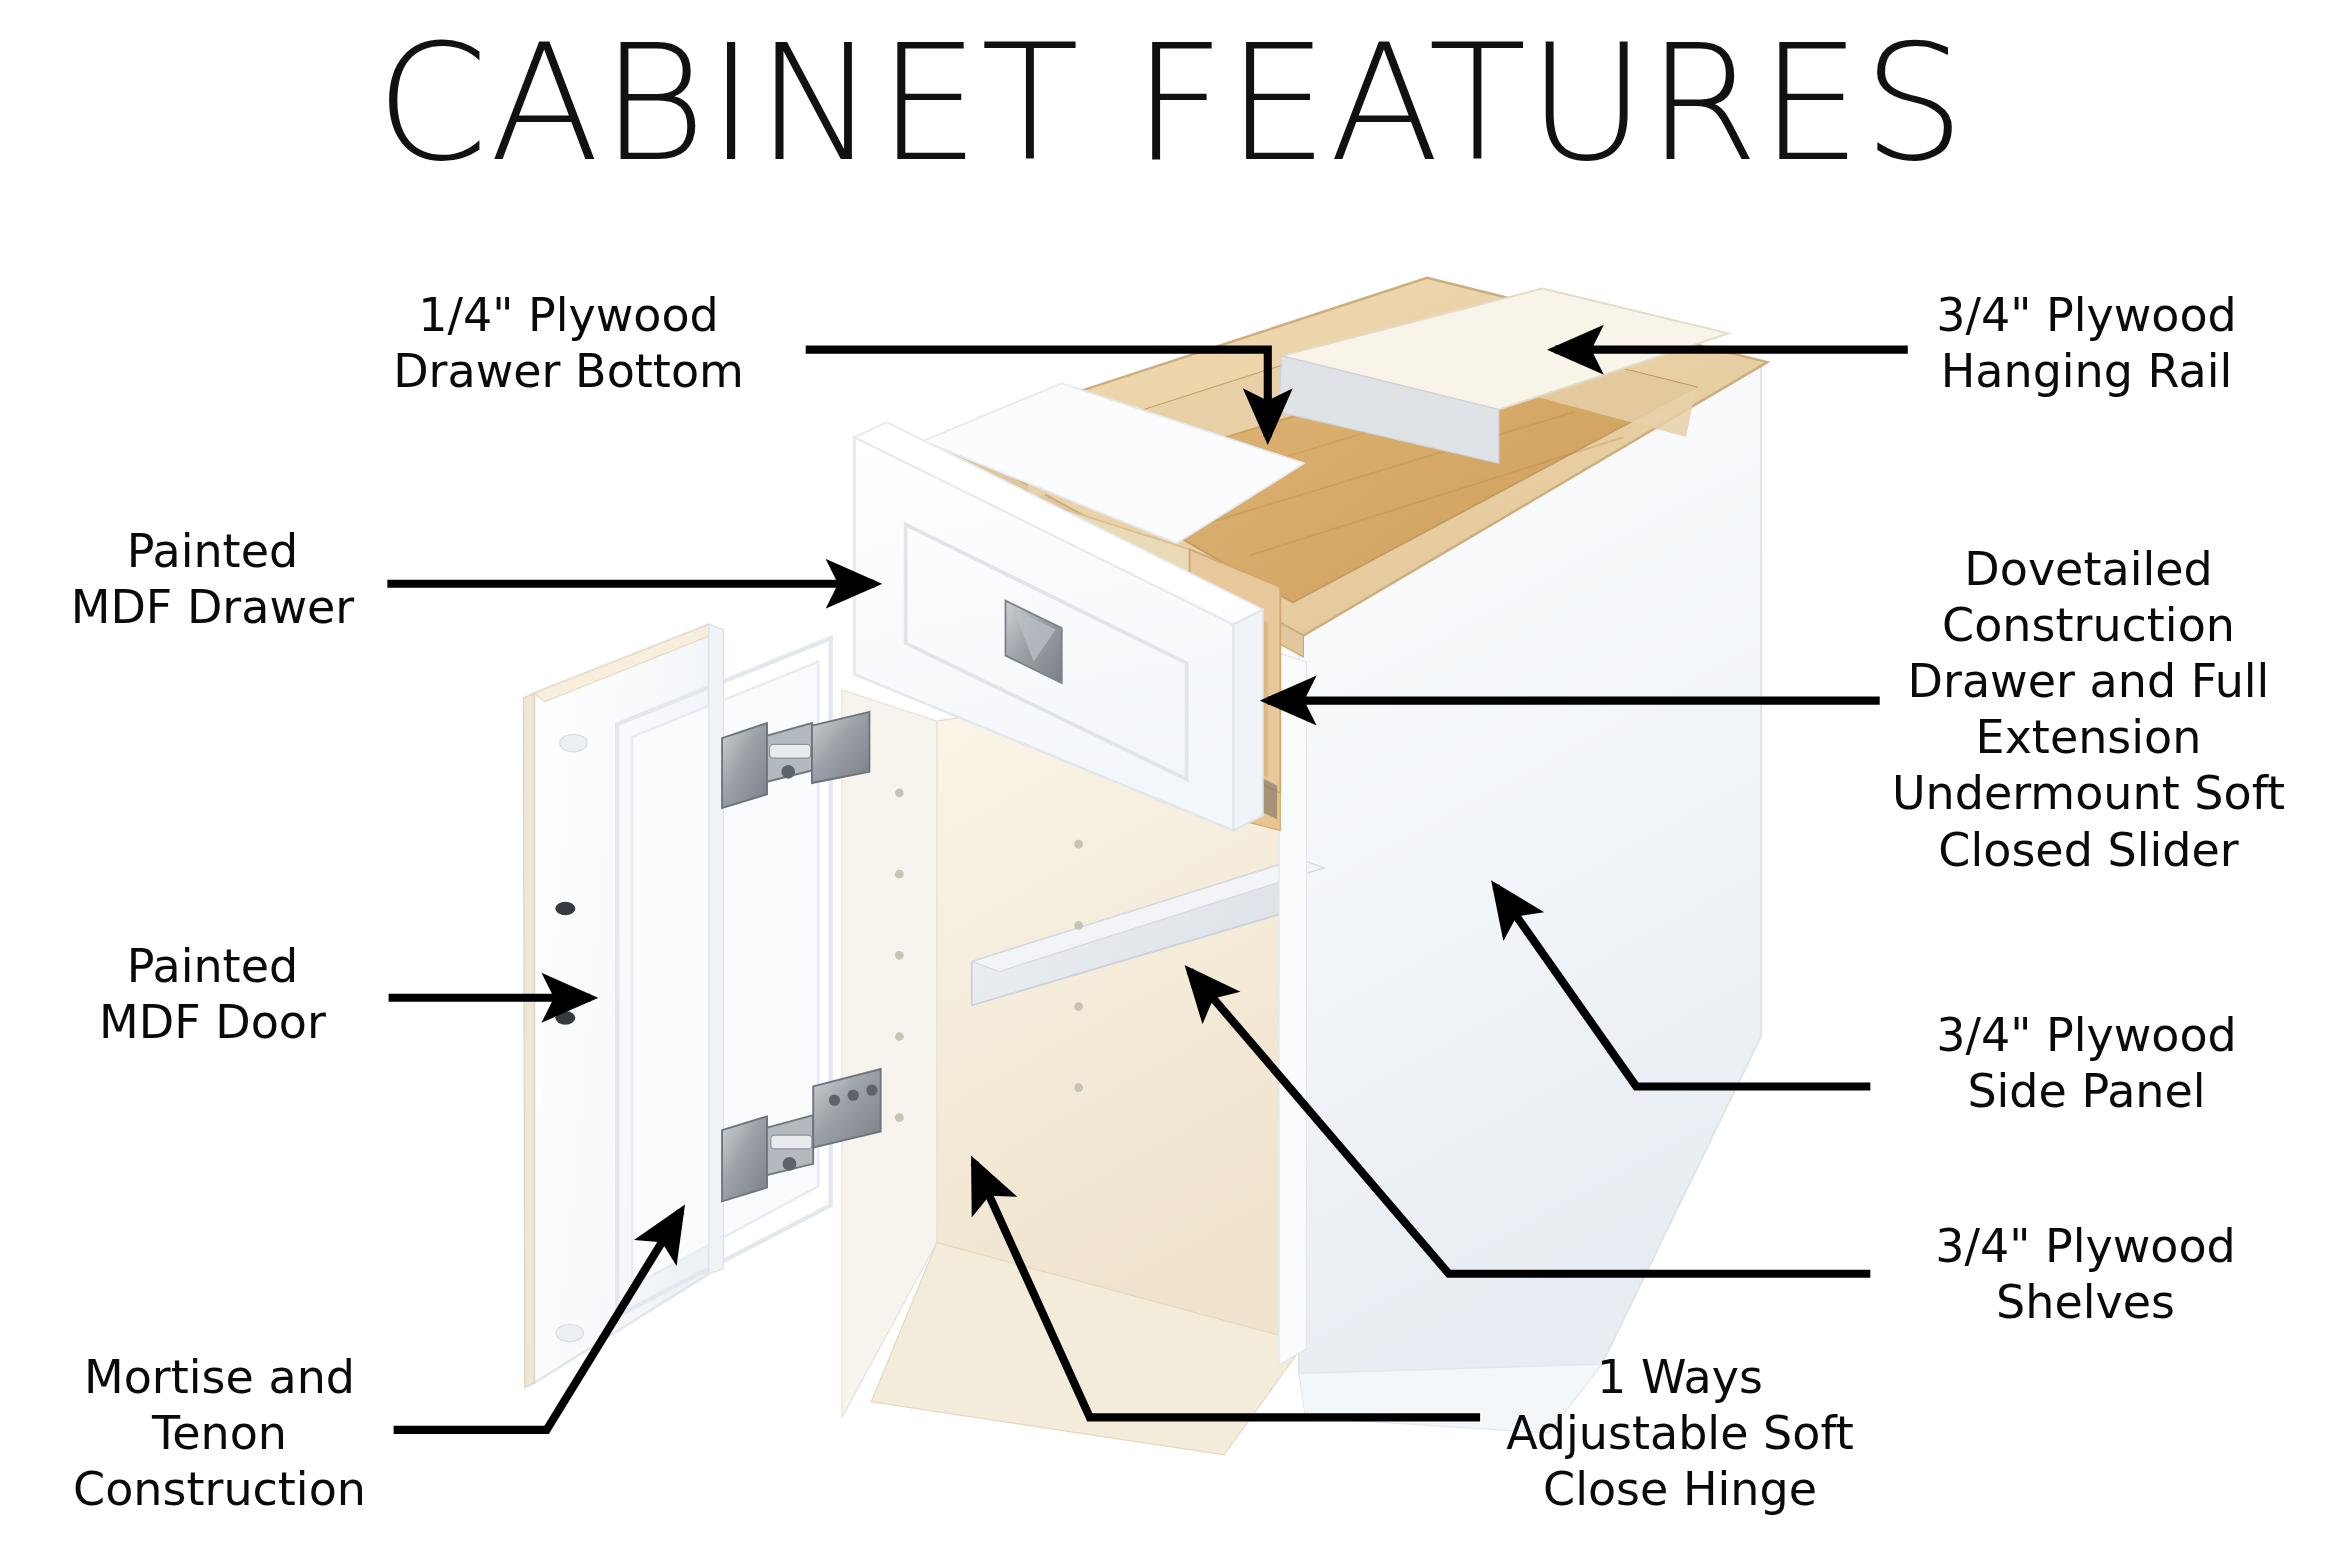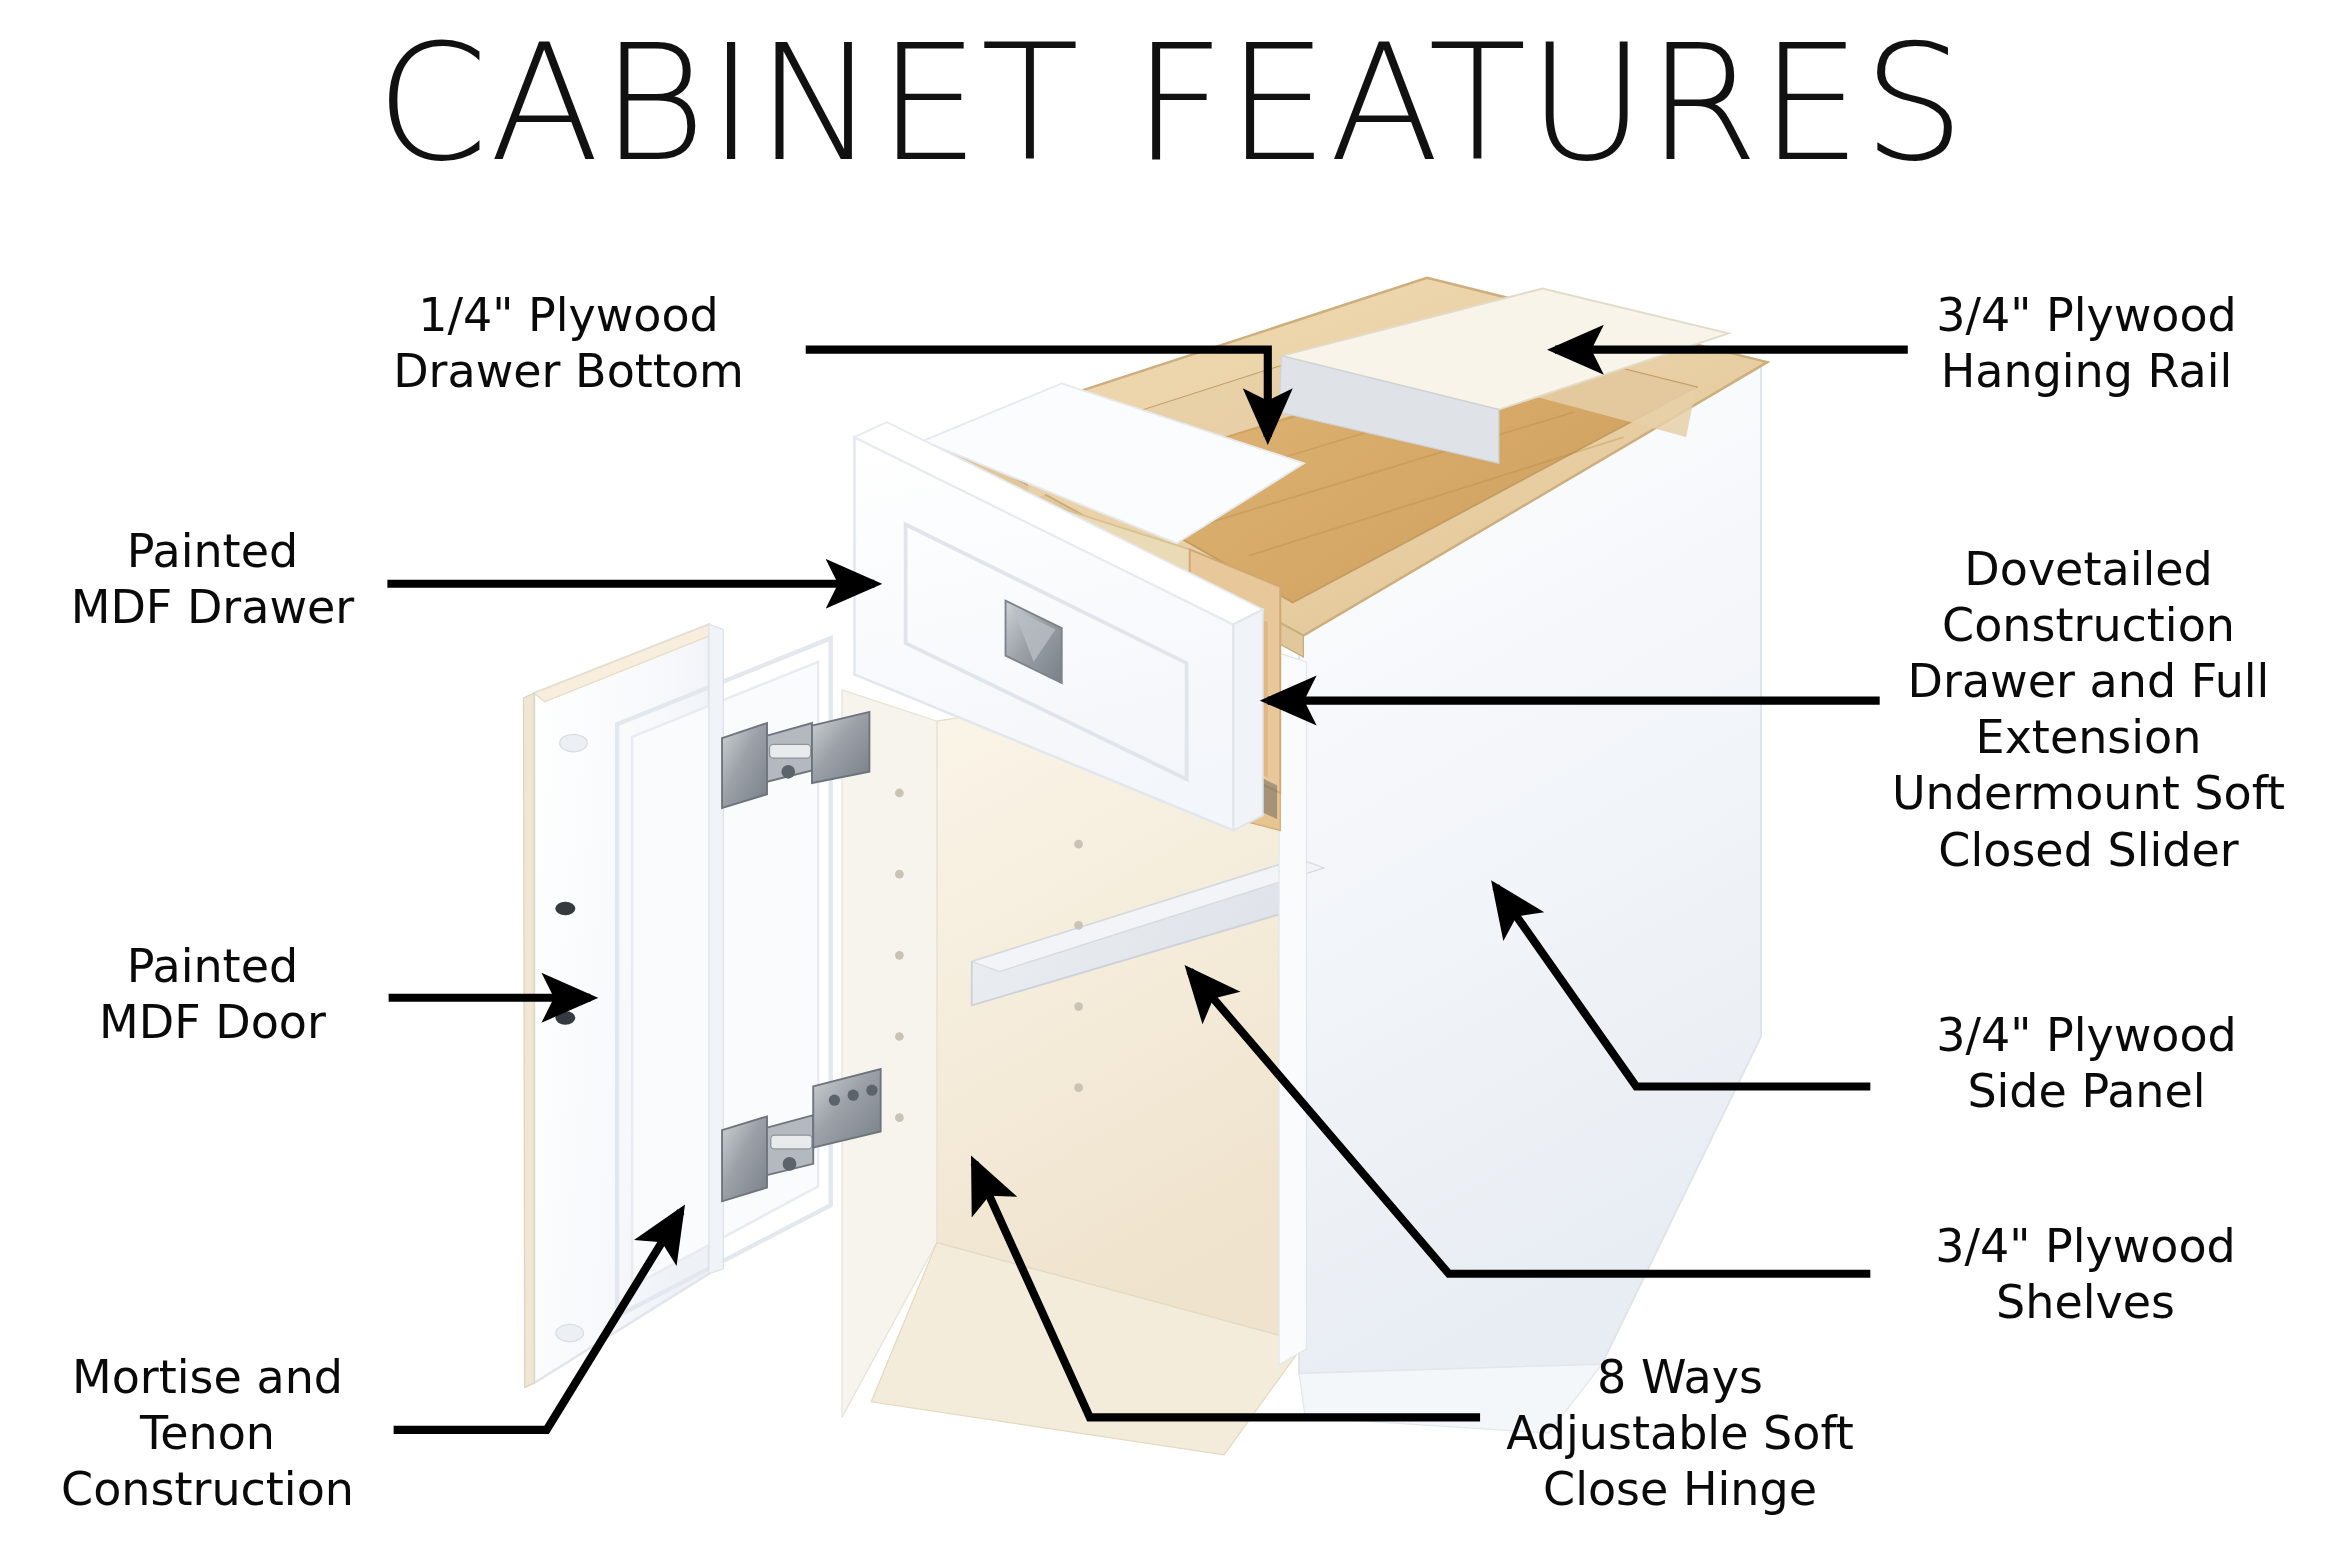--- a/index.html
+++ b/index.html
@@ -238,22 +238,22 @@
 
   <div class="callout" style="left:25px;top:938px;width:375px;">Painted
 MDF Door</div>
 
   <div class="callout" style="left:1874px;top:1007px;width:425px;">3/4" Plywood
 Side Panel</div>
 
   <div class="callout" style="left:1870px;top:1218px;width:431px;">3/4" Plywood
 Shelves</div>
 
-  <div class="callout" style="left:14px;top:1349px;width:387px;">Mortise and
+  <div class="callout" style="left:26px;top:1349px;width:387px;">Mortise and
 Tenon
 Construction</div>
 
-  <div class="callout" style="left:1474px;top:1349px;width:412px;">8 Ways
+  <div class="callout" style="left:1474px;top:1349px;width:412px;">1 Ways
 Adjustable Soft
 Close Hinge</div>
 
 </div>
 
 
 </body></html>

